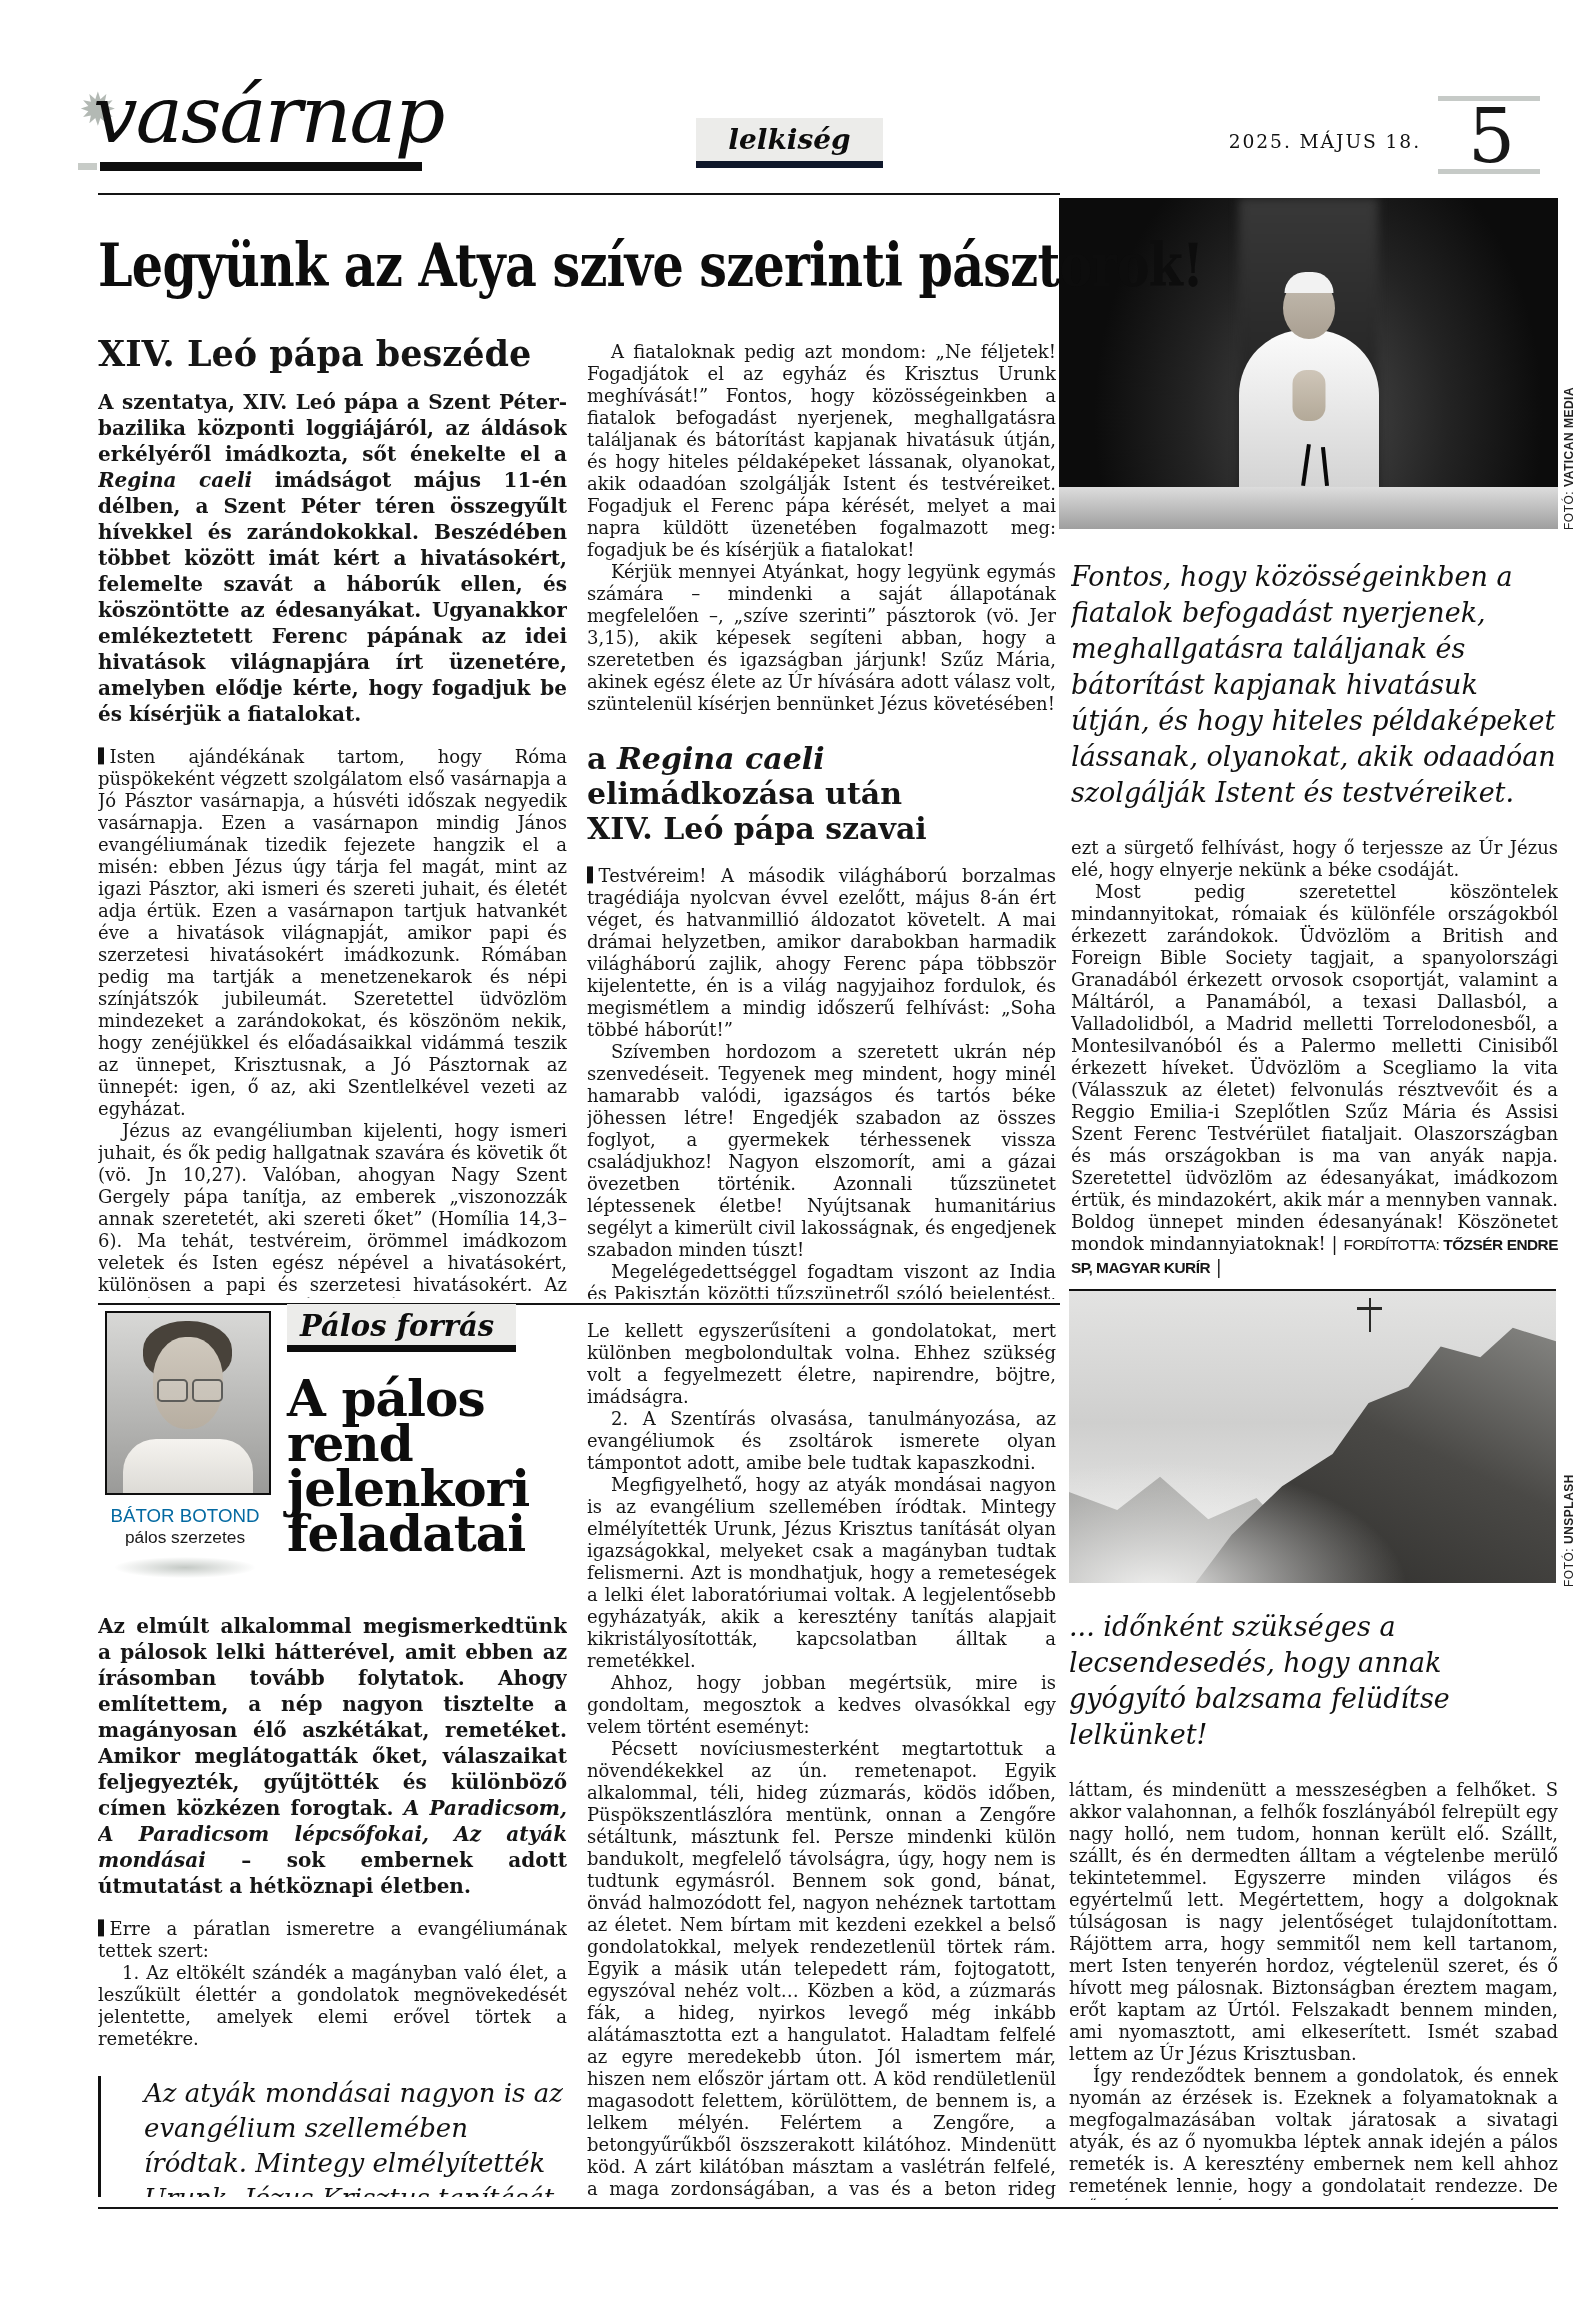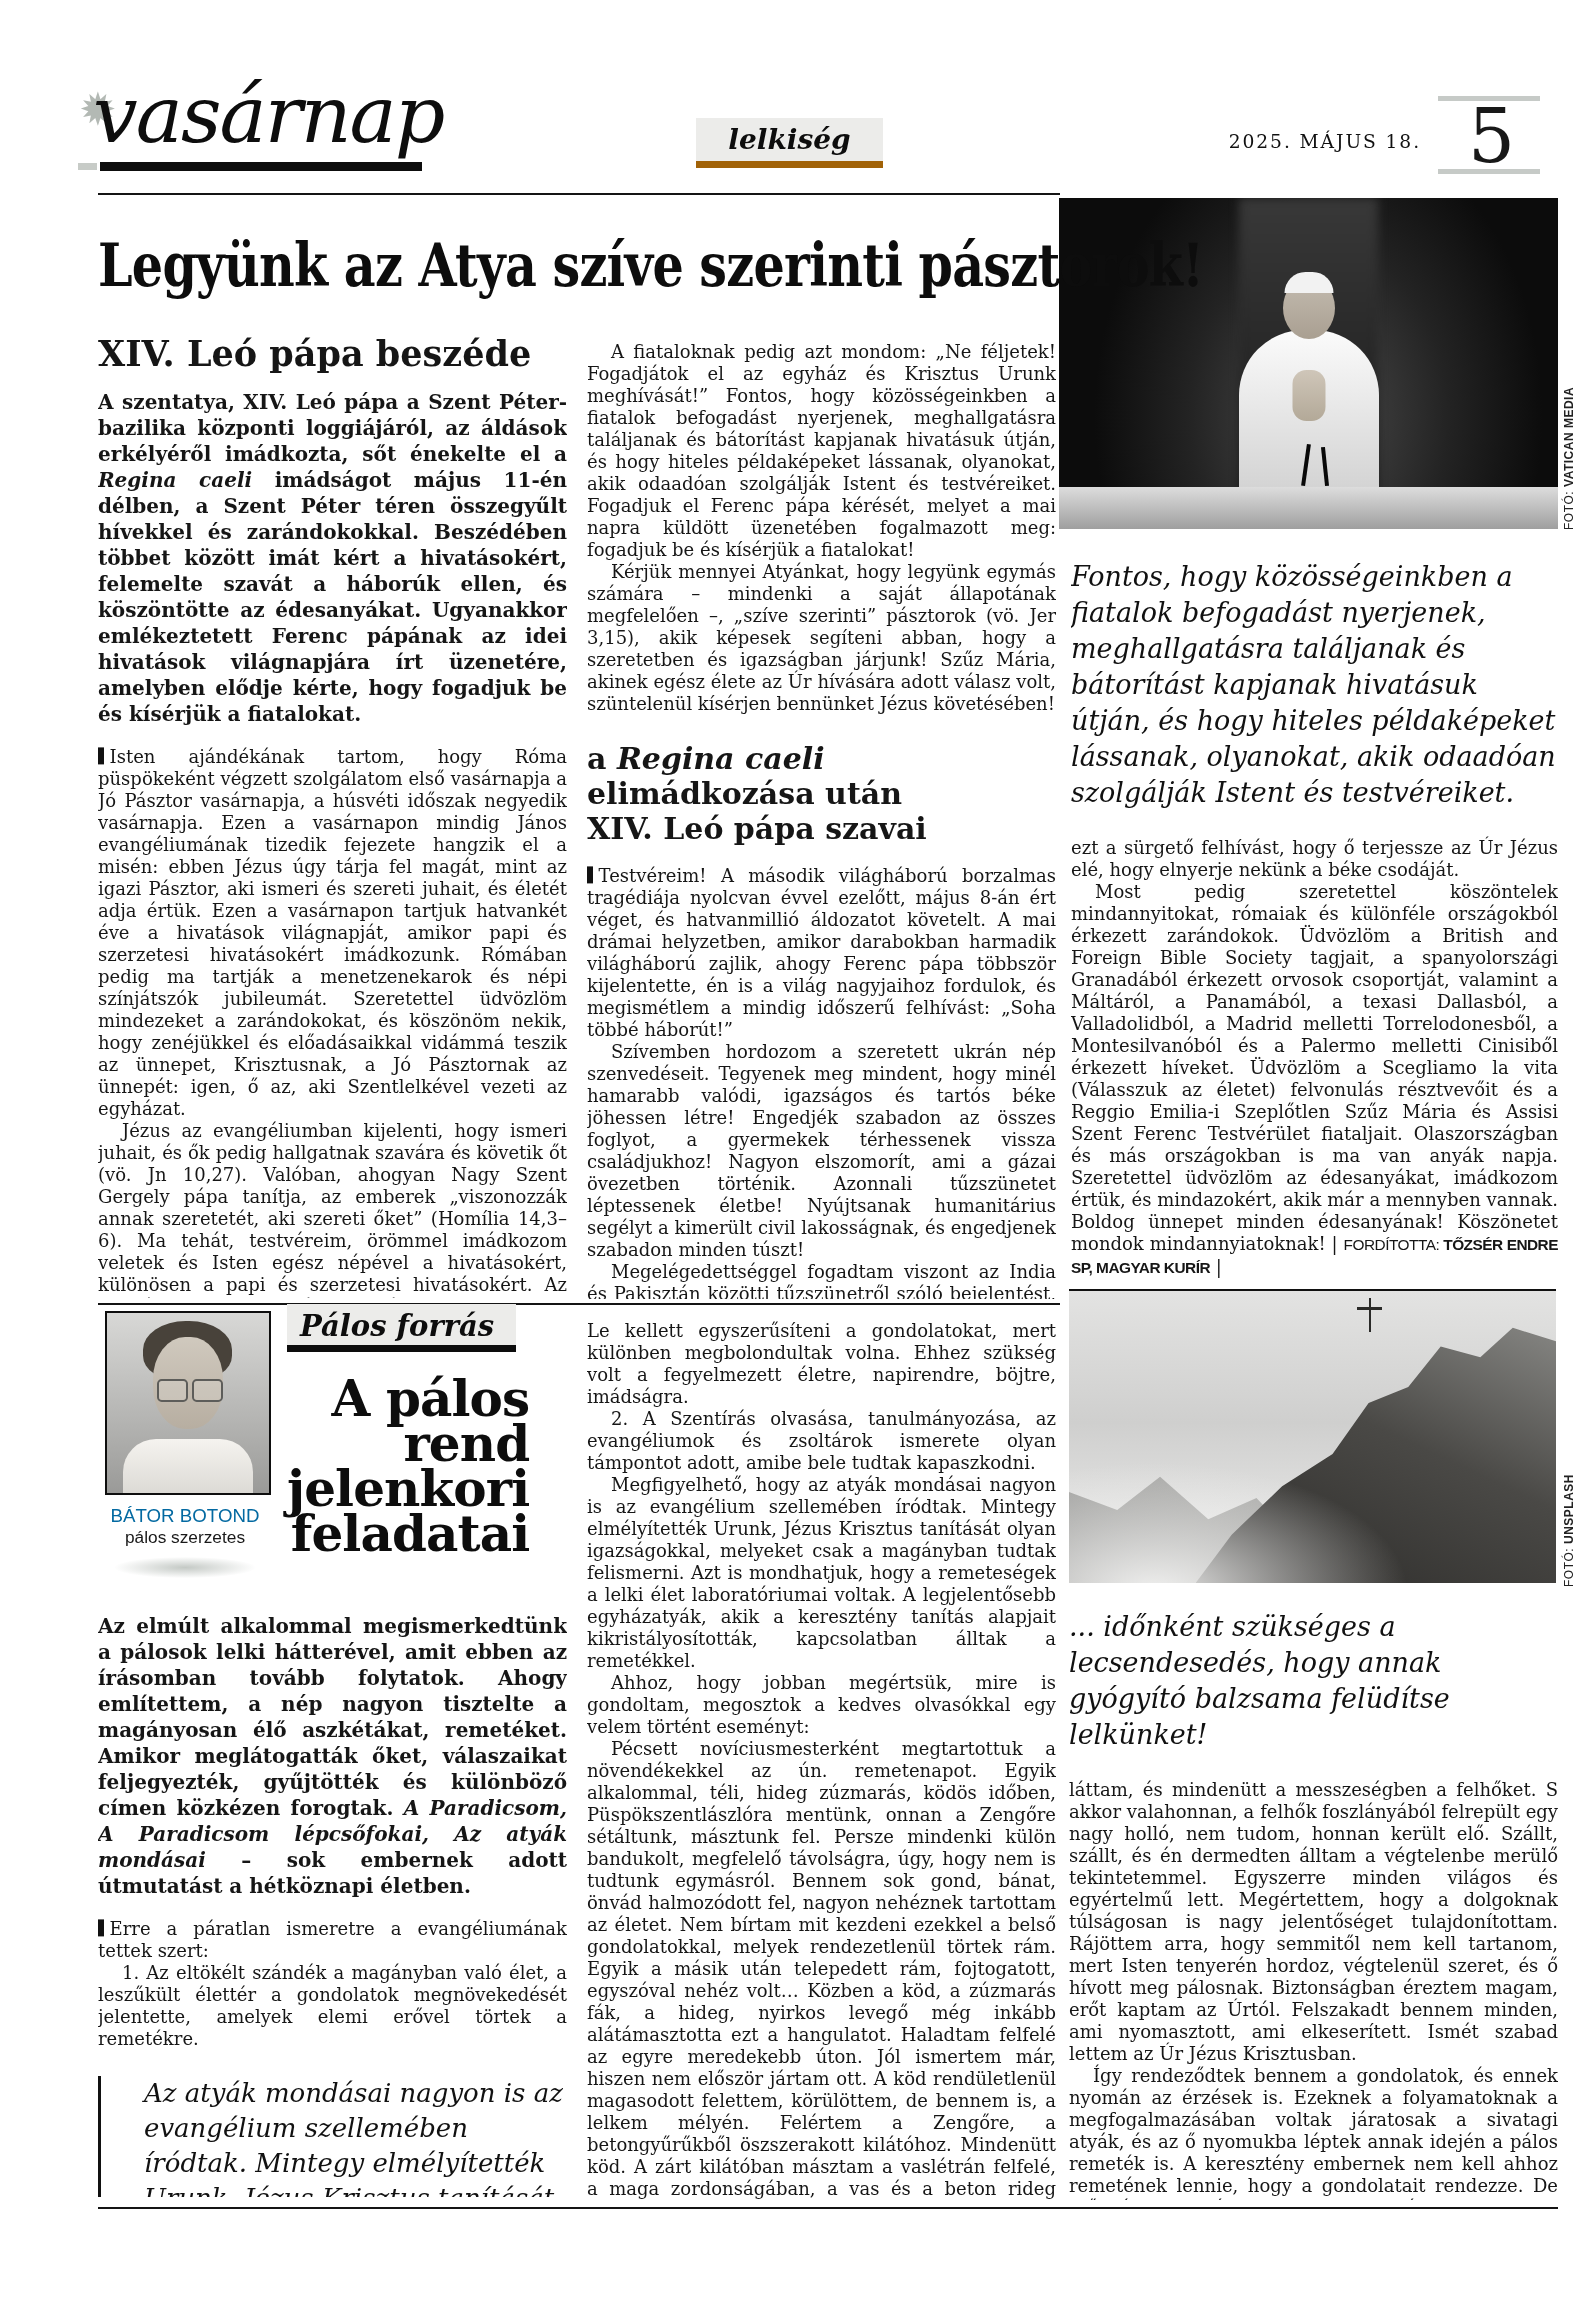--- a/index.html
+++ b/index.html
@@ -6,21 +6,21 @@
   #page{position:relative;width:1595px;height:2319px;background:#ffffff;color:#161616;
         font-family:"DejaVu Serif",serif;overflow:hidden;}
 
   
   .starburst{position:absolute;left:79px;top:83px;font-size:45px;color:#b3b9b4;z-index:1;}
   .masthead{position:absolute;left:93px;top:69px;font-style:italic;font-size:79px;letter-spacing:-1.9px;
             color:#0d0d0d;z-index:2;}
   .mast-rule{position:absolute;left:100px;top:162px;width:322px;height:9.3px;background:#0d0d0d;z-index:2;}
   .mast-sq{position:absolute;left:78px;top:163px;width:18.7px;height:7px;background:#c7cbc7;}
   .section-tab{position:absolute;left:696px;top:118px;width:187px;height:43px;background:#ececea;
-               border-bottom:7px solid #a16207;text-align:center;}
+               border-bottom:7px solid #0f172a;text-align:center;}
   .section-tab span{font-style:italic;font-weight:bold;font-size:28px;line-height:43px;color:#0d0d0d;}
   .date{position:absolute;left:1159px;top:131px;width:262px;text-align:right;font-size:18.7px;letter-spacing:1.9px;color:#111;}
   .pgbar{position:absolute;left:1438px;width:102px;height:5.1px;background:#c6cac7;}
   .pagenum{position:absolute;left:1447px;top:93px;width:89px;text-align:center;font-size:74px;color:#181818;}
   .header-rule{position:absolute;left:98px;top:193px;width:962px;height:1.9px;background:#141414;}
 
   
   .col{position:absolute;overflow:hidden;text-align:justify;}
   .para{margin:0;font-size:18px;line-height:22px;}
   .para + .para{margin-top:0px;}
@@ -87,21 +87,21 @@
   .p-face{position:absolute;top:24px;left:46px;width:70px;height:92px;background:linear-gradient(#d0c9be,#b7aea1);border-radius:46%;}
   .p-gl{position:absolute;top:66px;width:27px;height:19.6px;border:2.3px solid #5d5d5a;border-radius:4.7px;background:rgba(230,230,228,.25);}
   .p-gl.l{left:50px;} .p-gl.r{left:85px;}
   .p-robe{position:absolute;bottom:-1.9px;left:16px;width:130px;height:55px;background:linear-gradient(#f5f3ef,#dcdad5);border-radius:33px 33px 0 0;}
   .cap-name{margin-top:10.3px;font-family:"Liberation Sans",sans-serif;font-weight:normal;font-size:18.7px;color:#0369a1;}
   .cap-role{font-family:"Liberation Sans",sans-serif;font-size:17.3px;color:#191919;}
   .port-shadow{width:140px;height:20.6px;margin:9.3px auto 0;background:radial-gradient(ellipse,#c4c9c5 0%,rgba(255,255,255,0) 72%);border-radius:50%;}
   .a2right{margin-left:15px;}
   .kicker{display:inline-block;background:#ececea;border-bottom:7.5px solid #0d0d0d;padding:4.7px 21.5px 2.8px 13px;}
   .kicker span{font-style:italic;font-weight:bold;font-size:29px;color:#0d0d0d;}
-  .headline2{margin-top:24px;font-weight:bold;font-size:50px;line-height:45px;letter-spacing:-0.9px;color:#0d0d0d;text-align:right;}
+  .headline2{margin-top:24px;font-weight:bold;font-size:50px;line-height:45px;letter-spacing:-0.9px;color:#0d0d0d;text-align:left;}
 </style>
 </head>
 <body>
 
 <div id="page">
 
   <div class="starburst">✹</div>
   <div class="masthead">vasárnap</div>
   <div class="mast-rule"></div>
   <div class="mast-sq"></div>

